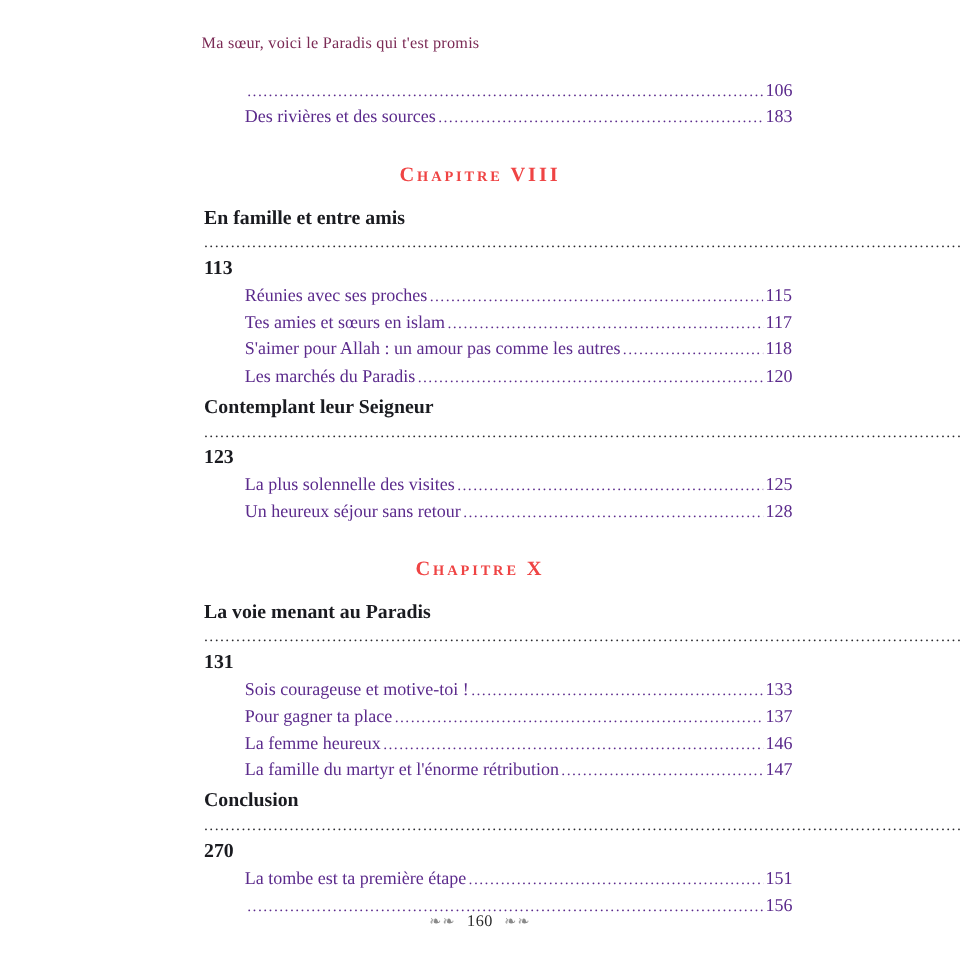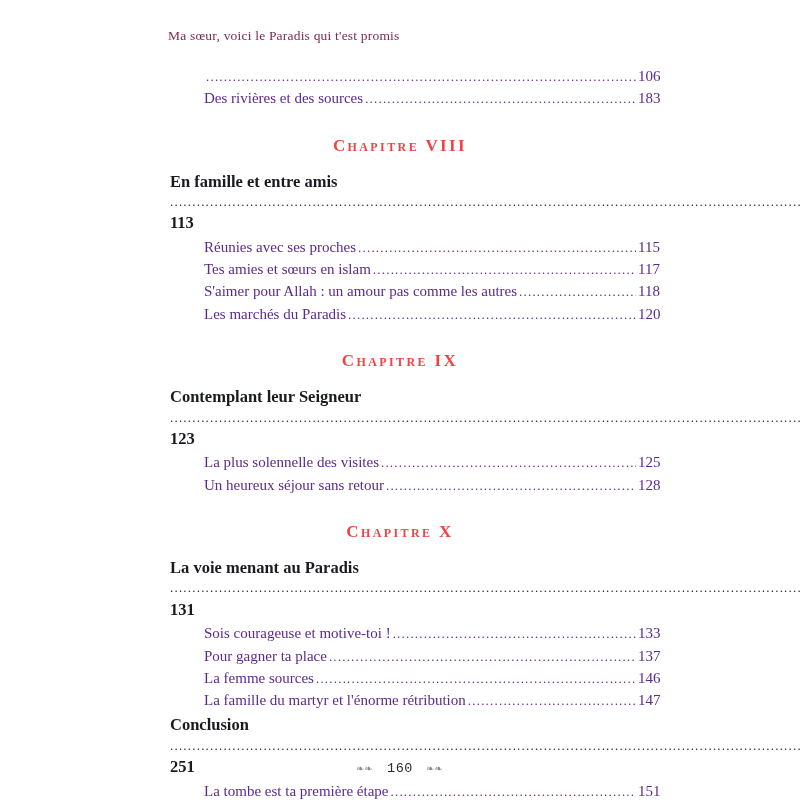--- a/index.html
+++ b/index.html
@@ -89,21 +89,20 @@
   .top-block .entry.lvl2 { padding-left: 36px; }
 
   .footer {
     position: absolute;
     left: 0;
     right: 0;
     bottom: 24px;
     text-align: center;
     font-size: 13px;
     color: #2b2b2b;
-    font-family: Liberation Mono, monospace;
   }
   .footer .orn {
     color: #8a8a8a;
     font-size: 12px;
     letter-spacing: 1px;
     margin: 0 6px;
   }
   .footer .folio {
     font-size: 13.5px;
     letter-spacing: 0.5px;
@@ -148,21 +147,20 @@
         <div class="entry lvl2">
           <span class="title">S'aimer pour Allah : un amour pas comme les autres</span>
           <span class="dots">........................................................................................................................................................................................................</span>
           <span class="page-num">118</span>
         </div>
         <div class="entry lvl2">
           <span class="title">Les marchés du Paradis</span>
           <span class="dots">........................................................................................................................................................................................................</span>
           <span class="page-num">120</span>
         </div>
-        <div class="chapter-heading">Chapitre IX</div>
         <div class="entry lvl1">
           <span class="title">Contemplant leur Seigneur</span>
           <span class="dots">........................................................................................................................................................................................................</span>
           <span class="page-num">123</span>
         </div>
         <div class="entry lvl2">
           <span class="title">La plus solennelle des visites</span>
           <span class="dots">........................................................................................................................................................................................................</span>
           <span class="page-num">125</span>
         </div>
@@ -181,33 +179,33 @@
           <span class="title">Sois courageuse et motive-toi !</span>
           <span class="dots">........................................................................................................................................................................................................</span>
           <span class="page-num">133</span>
         </div>
         <div class="entry lvl2">
           <span class="title">Pour gagner ta place</span>
           <span class="dots">........................................................................................................................................................................................................</span>
           <span class="page-num">137</span>
         </div>
         <div class="entry lvl2">
-          <span class="title">La femme sources</span>
+          <span class="title">La femme heureux</span>
           <span class="dots">........................................................................................................................................................................................................</span>
           <span class="page-num">146</span>
         </div>
         <div class="entry lvl2">
           <span class="title">La famille du martyr et l'énorme rétribution</span>
           <span class="dots">........................................................................................................................................................................................................</span>
           <span class="page-num">147</span>
         </div>
         <div class="entry lvl1">
           <span class="title">Conclusion</span>
           <span class="dots">........................................................................................................................................................................................................</span>
-          <span class="page-num">251</span>
+          <span class="page-num">270</span>
         </div>
         <div class="entry lvl2">
           <span class="title">La tombe est ta première étape</span>
           <span class="dots">........................................................................................................................................................................................................</span>
           <span class="page-num">151</span>
         </div>
         <div class="entry lvl2">
           <span class="dots">........................................................................................................................................................................................................</span>
           <span class="page-num">156</span>
         </div>

